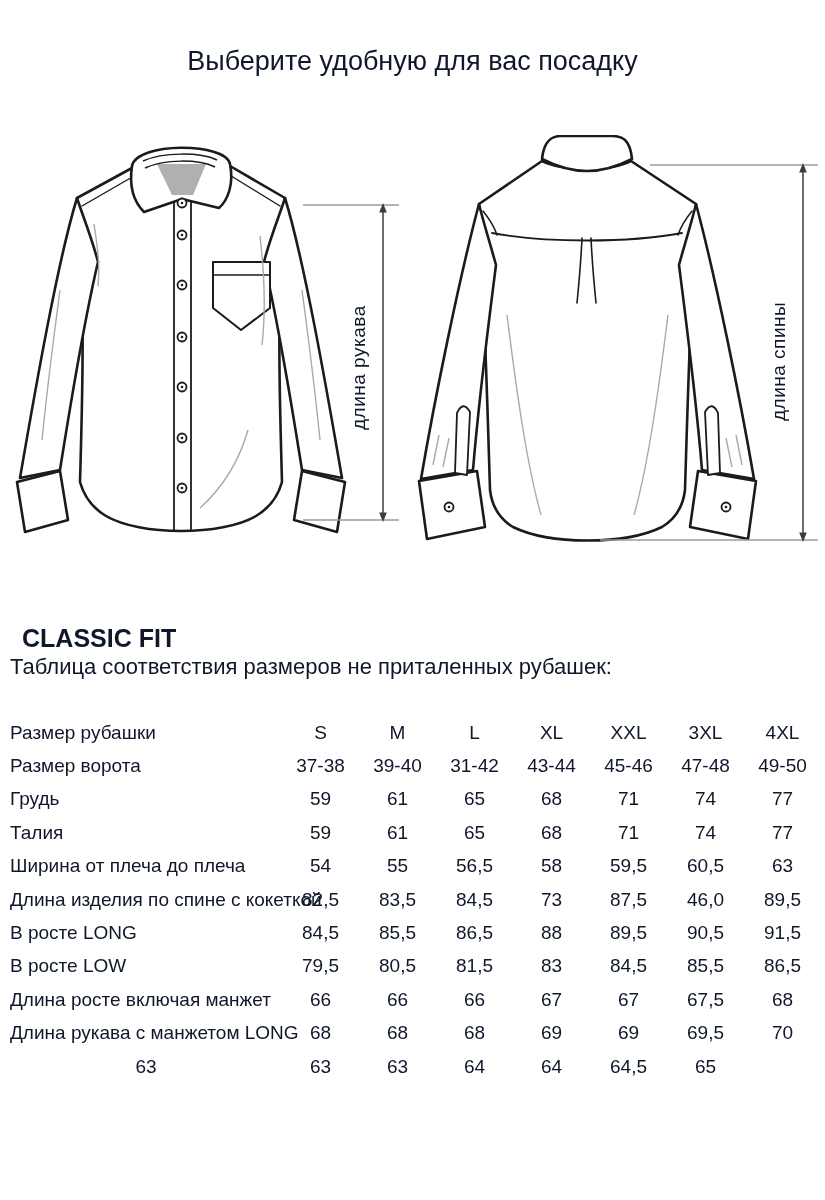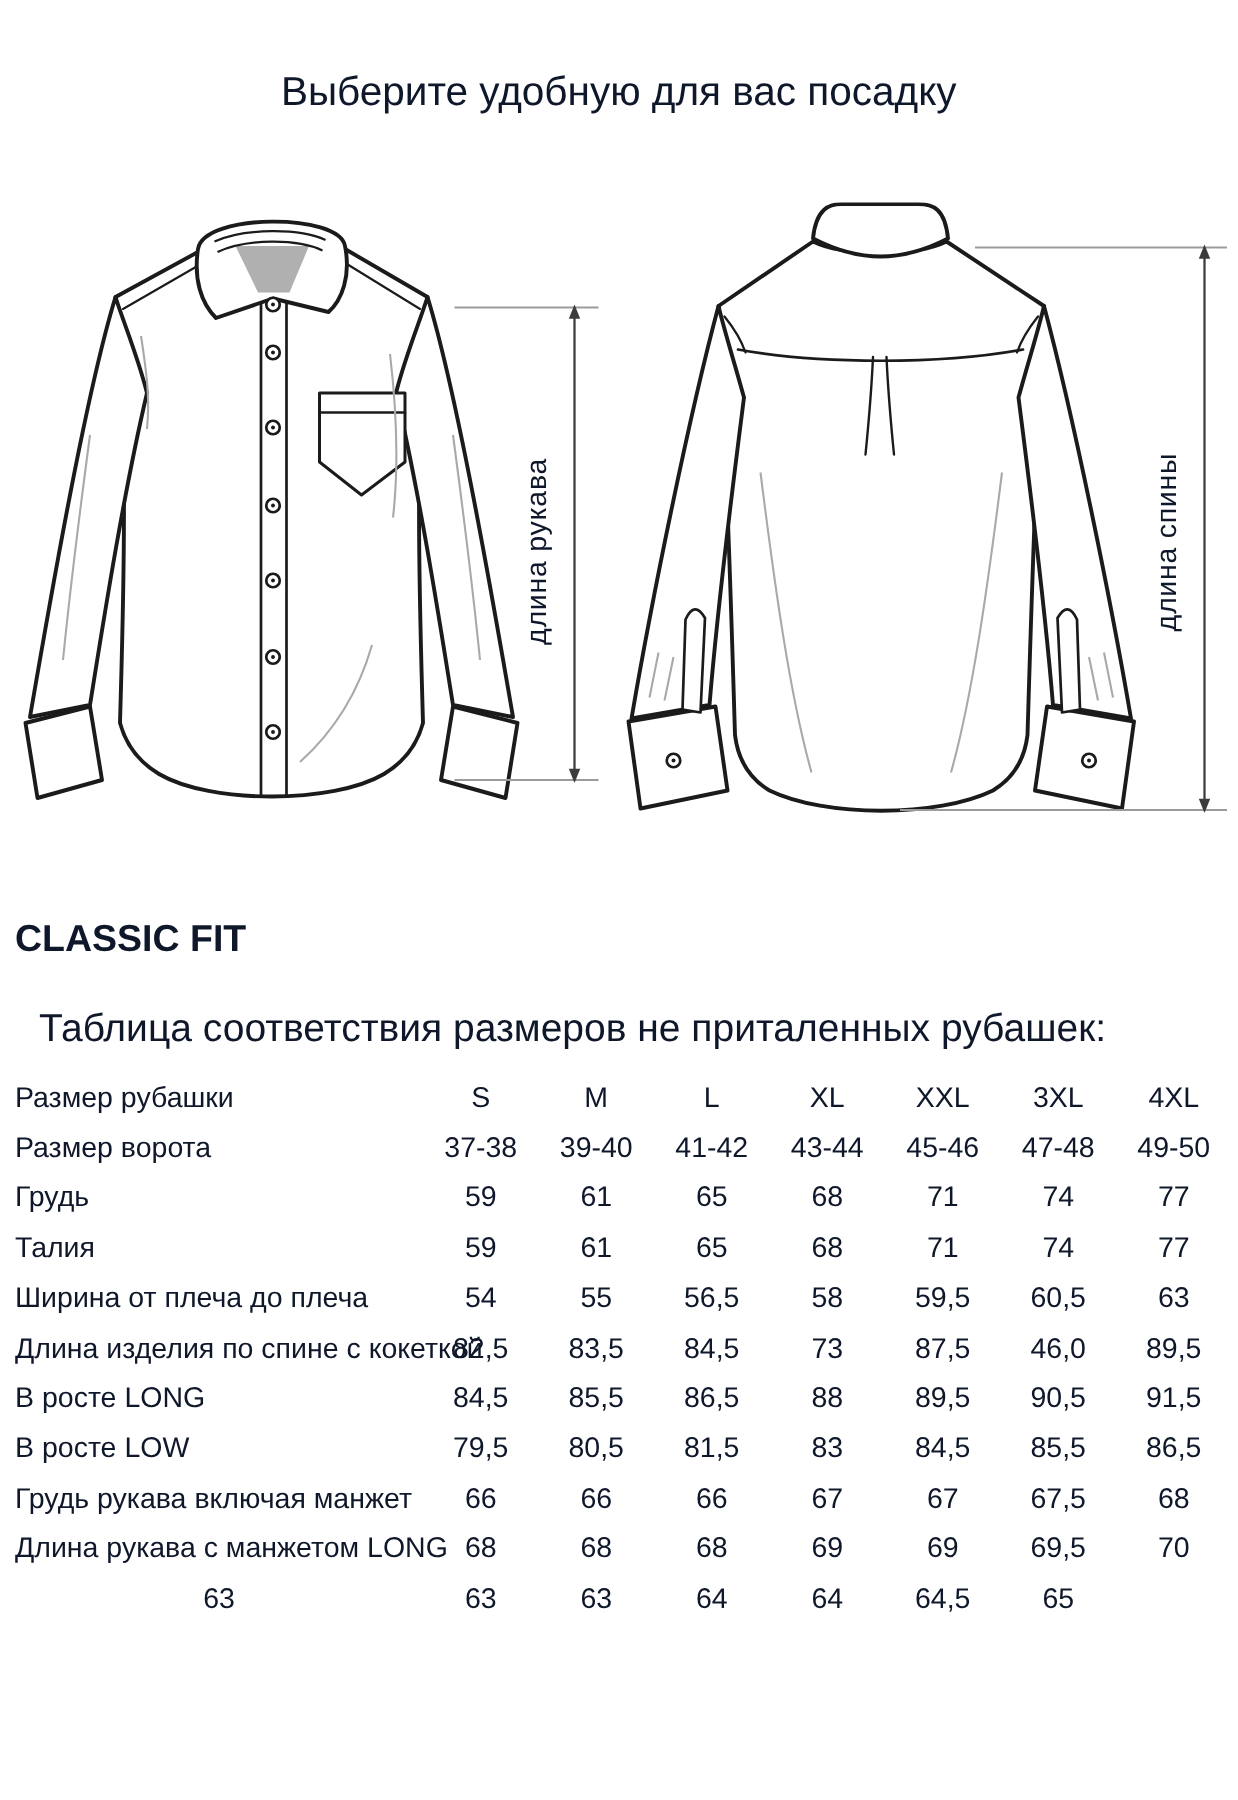--- a/index.html
+++ b/index.html
@@ -16,24 +16,24 @@
   .shirt.front{left:8px;top:5px;width:350px;height:400px;}
   .shirt.back{left:415px;top:0px;width:357px;height:430px;}
   .overlay{position:absolute;left:0;top:0;width:825px;height:520px;pointer-events:none;}
   .dim-label{
     position:absolute;writing-mode:vertical-rl;transform:rotate(180deg);
     font-size:19px;letter-spacing:.5px;width:24px;text-align:center;white-space:nowrap;
   }
   .dim-label.sleeve{left:348px;top:158px;height:150px;}
   .dim-label.spine{left:768px;top:151px;height:150px;}
   .fit-heading{
-    position:absolute;top:612px;left:10px;margin:0;
+    position:absolute;top:612px;left:10px;margin:12px;
     font-size:25px;font-weight:700;letter-spacing:0;
   }
-  .subtitle{position:absolute;top:654px;left:10px;margin:16px;font-size:26px;font-weight:400;}
+  .subtitle{position:absolute;top:654px;left:10px;margin:0;font-size:22px;font-weight:400;}
   .size-table{position:absolute;top:716px;left:10px;width:812px;font-size:19px;}
   .trow{
     display:grid;grid-template-columns:272px repeat(7,77px);
     height:33.4px;align-items:center;
   }
   .tlabel{white-space:nowrap;overflow:visible;text-align:left;}
   .tval{text-align:center;white-space:nowrap;}
 </style>
 </head>
 <body>
@@ -173,21 +173,21 @@
       <span class="tval">XL</span>
       <span class="tval">XXL</span>
       <span class="tval">3XL</span>
       <span class="tval">4XL</span>
     </div>
     <div id="table-body">
         <div class="trow">
           <span class="tlabel">Размер ворота</span>
           <span class="tval">37-38</span>
           <span class="tval">39-40</span>
-          <span class="tval">41-42</span>
+          <span class="tval">31-42</span>
           <span class="tval">43-44</span>
           <span class="tval">45-46</span>
           <span class="tval">47-48</span>
           <span class="tval">49-50</span>
         </div>
         <div class="trow">
           <span class="tlabel">Грудь</span>
           <span class="tval">59</span>
           <span class="tval">61</span>
           <span class="tval">65</span>
@@ -240,21 +240,21 @@
           <span class="tlabel">В росте LOW</span>
           <span class="tval">79,5</span>
           <span class="tval">80,5</span>
           <span class="tval">81,5</span>
           <span class="tval">83</span>
           <span class="tval">84,5</span>
           <span class="tval">85,5</span>
           <span class="tval">86,5</span>
         </div>
         <div class="trow">
-          <span class="tlabel">Грудь рукава включая манжет</span>
+          <span class="tlabel">Длина росте включая манжет</span>
           <span class="tval">66</span>
           <span class="tval">66</span>
           <span class="tval">66</span>
           <span class="tval">67</span>
           <span class="tval">67</span>
           <span class="tval">67,5</span>
           <span class="tval">68</span>
         </div>
         <div class="trow">
           <span class="tlabel">Длина рукава с манжетом LONG</span>

